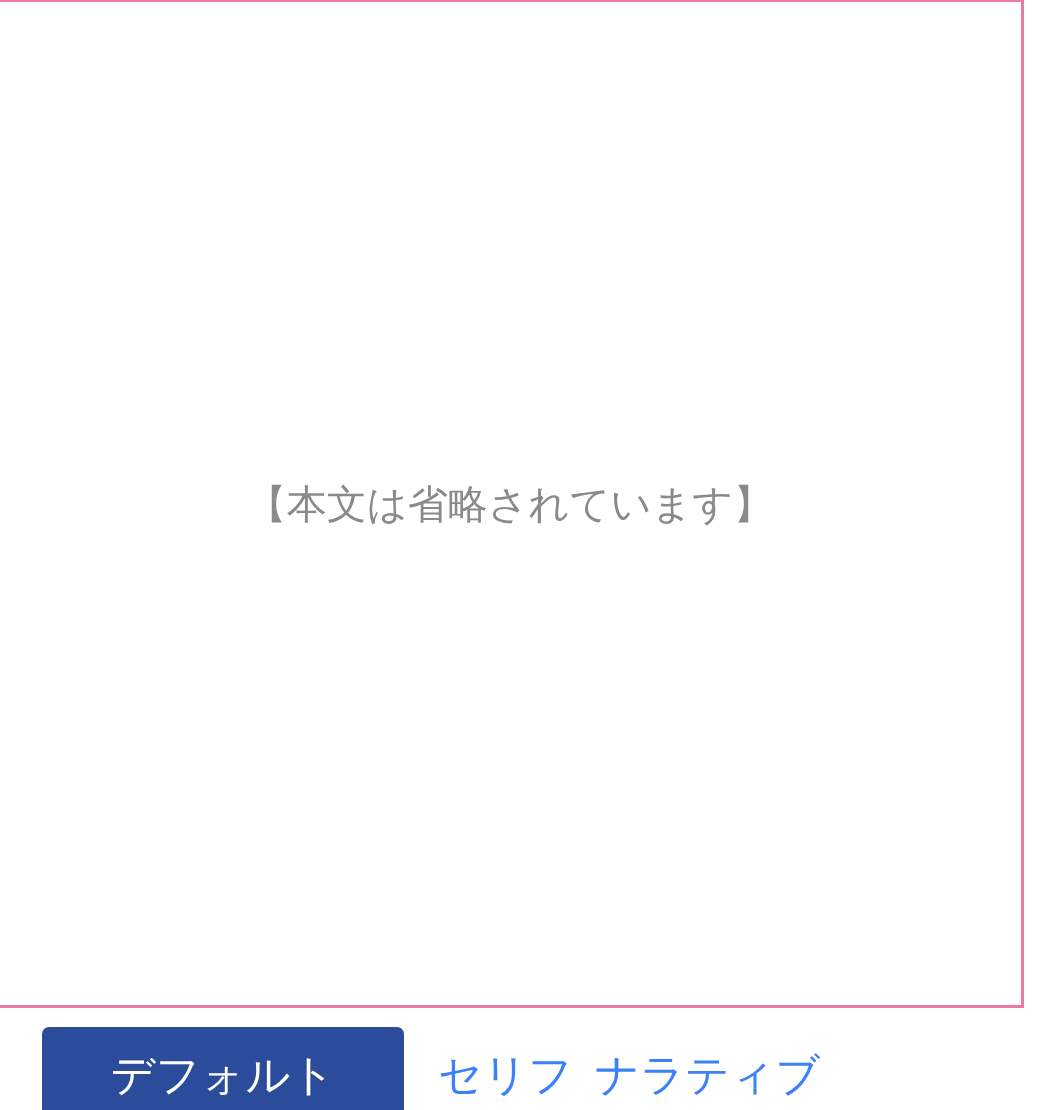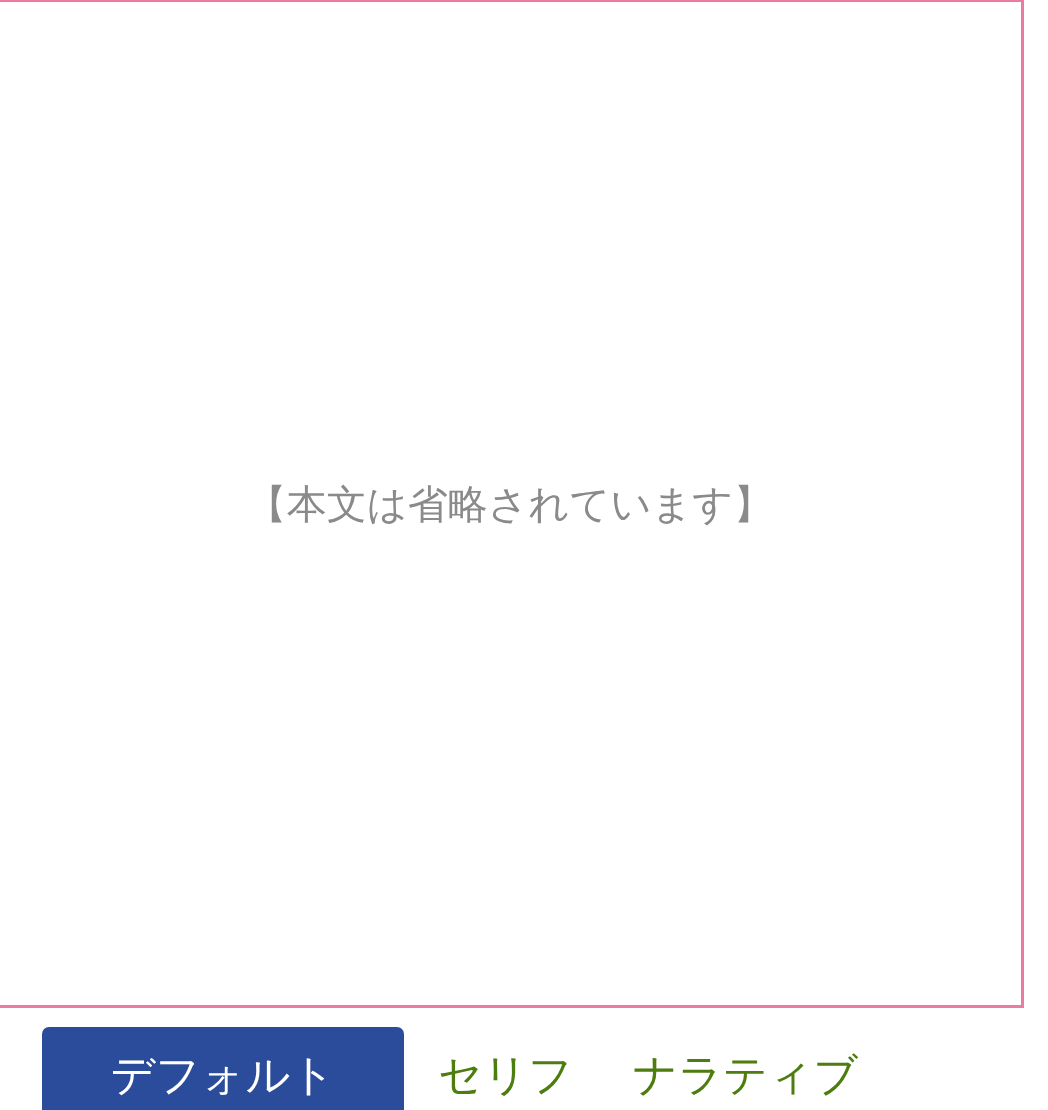--- a/index.html
+++ b/index.html
@@ -67,30 +67,30 @@
     align-items: center;
     justify-content: center;
     cursor: pointer;
   }
   .tab-plain {
     position: absolute;
     top: 1047px;
     height: 56px;
     line-height: 56px;
     font-size: 44px;
-    color: #4d7c0f;
+    color: #3b82f6;
     background: transparent;
     border: none;
     font-family: inherit;
     padding: 0;
     cursor: pointer;
     white-space: nowrap;
   }
   .tab-serif    { left: 438px; }
-  .tab-narrative{ left: 633px; }
+  .tab-narrative{ left: 595px; }
 </style>
 </head>
 <body>
 
 <div class="story-area">
   <div class="redaction-box">
     <div class="redaction-line-1">【本文は省略されています】</div>
   </div>
 </div>
 

